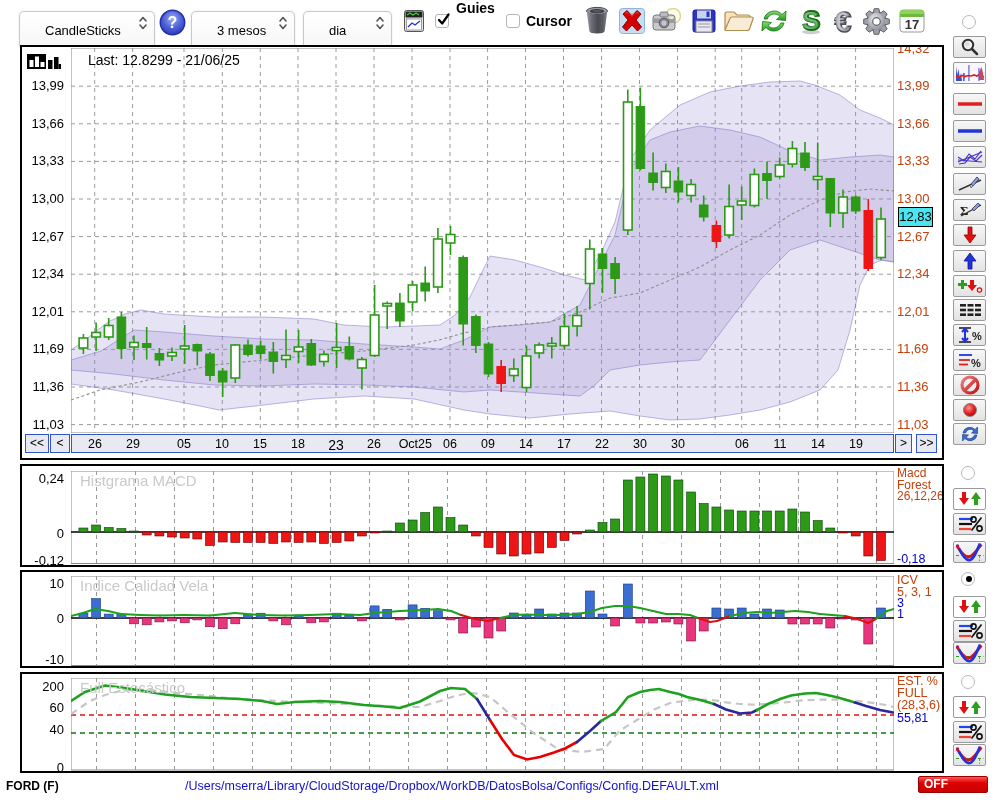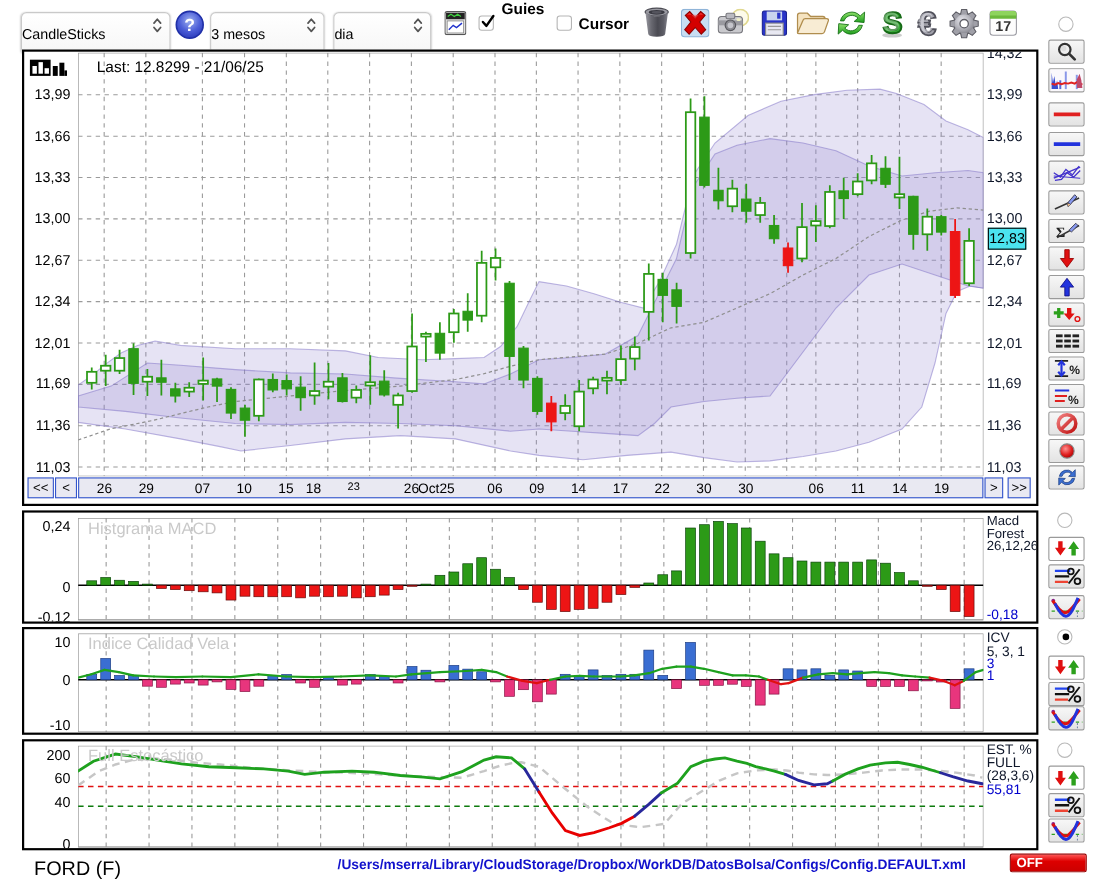--- a/index.html
+++ b/index.html
@@ -1,19 +1,19 @@
 <!DOCTYPE html>
 <html><head><meta charset="utf-8"><style>
 *{margin:0;padding:0;box-sizing:border-box}
 body{width:1000px;height:800px;position:relative;font-family:"Liberation Sans",sans-serif;background:#fff;overflow:hidden}
 .abs{position:absolute}
 .panel{position:absolute;left:20px;width:924px;border:2px solid #000;background:#fff;overflow:hidden}
 .ylab{position:absolute;width:44px;text-align:right;font-size:13px;color:#000}
-.rlab{position:absolute;left:897px;font-size:13px;color:#0f172a}
-.dd{position:absolute;height:38px;background:linear-gradient(#fff,#f6f6f6);border:1px solid #c9c9c9;border-radius:5px;box-shadow:0 0.5px 1.5px rgba(0,0,0,0.18);font-size:13px;font-weight:500;color:#000;display:flex;align-items:center;padding-left:0}
+.rlab{position:absolute;left:897px;font-size:13px;color:#c2410c}
+.dd{position:absolute;height:38px;background:linear-gradient(#fff,#f6f6f6);border:1px solid #c9c9c9;border-radius:5px;box-shadow:0 0.5px 1.5px rgba(0,0,0,0.18);font-size:13px;font-weight:500;color:#000;display:flex;align-items:center;padding-left:25px}
 .chev{position:absolute;right:6px;top:4px}
 .cb{position:absolute;width:14px;height:14px;background:#fff;border:1px solid #b5b5b5;border-radius:3px}
 .cblab{position:absolute;font-size:14px;font-weight:600;color:#000}
 .sbtn{position:absolute;left:953px;width:33px;height:22px;background:linear-gradient(#f7f7f7,#e3e3e3);border:1px solid #9a9a9a;border-radius:2px;display:flex;align-items:center;justify-content:center}
 .radio{position:absolute;width:14px;height:14px;border-radius:50%;border:1.5px solid #b9b9b9;background:#fff}
 </style></head><body>
 <div class="dd" style="left:19px;top:11px;width:136px">CandleSticks<span class="chev"><svg width="10" height="14" viewBox="0 0 10 14">
         <path d="M2 5 L5 1.5 L8 5" fill="none" stroke="#555" stroke-width="1.6" stroke-linecap="round" stroke-linejoin="round"></path>
         <path d="M2 9 L5 12.5 L8 9" fill="none" stroke="#555" stroke-width="1.6" stroke-linecap="round" stroke-linejoin="round"></path>
       </svg></span></div>
@@ -328,27 +328,27 @@
     <div class="ylab" style="left:-2px;top:332px">11,36</div>
     <div class="rlab" style="left:875px;top:332px">11,36</div>
     <div class="ylab" style="left:-2px;top:370px">11,03</div>
     <div class="rlab" style="left:875px;top:370px">11,03</div>
     <div class="abs" style="left:876px;top:160px;width:35px;height:20px;background:#4be4ef;border:1.5px solid #000;font-size:13px;text-align:center;line-height:17px">12,83</div>
     <div class="abs" style="left:3px;top:387px;width:24px;height:19px;background:#e9e9f2;border:1.5px solid #3355cc;font-size:12px;text-align:center;line-height:16px">&lt;&lt;</div>
     <div class="abs" style="left:28px;top:387px;width:20px;height:19px;background:#e9e9f2;border:1.5px solid #3355cc;font-size:12px;text-align:center;line-height:16px">&lt;</div>
     <div class="abs" style="left:49px;top:387px;width:823px;height:19px;background:#e9e9f2;border:1.5px solid #3355cc"></div>
     <div class="abs" style="left:53px;top:390px;width:40px;text-align:center;font-size:12.5px">26</div>
     <div class="abs" style="left:91px;top:390px;width:40px;text-align:center;font-size:12.5px">29</div>
-    <div class="abs" style="left:142px;top:390px;width:40px;text-align:center;font-size:12.5px">07</div>
+    <div class="abs" style="left:142px;top:390px;width:40px;text-align:center;font-size:12.5px">05</div>
     <div class="abs" style="left:180px;top:390px;width:40px;text-align:center;font-size:12.5px">10</div>
     <div class="abs" style="left:218px;top:390px;width:40px;text-align:center;font-size:12.5px">15</div>
-    <div class="abs" style="left:256px;top:390px;width:40px;text-align:left;font-size:12.5px">18</div>
-    <div class="abs" style="left:294px;top:390px;width:40px;text-align:left;font-size:10px">23</div>
+    <div class="abs" style="left:256px;top:390px;width:40px;text-align:center;font-size:12.5px">18</div>
+    <div class="abs" style="left:294px;top:390px;width:40px;text-align:center;font-size:14px">23</div>
     <div class="abs" style="left:332px;top:390px;width:40px;text-align:center;font-size:12.5px">26</div>
-    <div class="abs" style="left:358px;top:390px;width:40px;text-align:left;font-size:12.5px">Oct25</div>
+    <div class="abs" style="left:370px;top:390px;width:40px;text-align:right;font-size:12.5px">Oct25</div>
     <div class="abs" style="left:408px;top:390px;width:40px;text-align:center;font-size:12.5px">06</div>
     <div class="abs" style="left:446px;top:390px;width:40px;text-align:center;font-size:12.5px">09</div>
     <div class="abs" style="left:484px;top:390px;width:40px;text-align:center;font-size:12.5px">14</div>
     <div class="abs" style="left:522px;top:390px;width:40px;text-align:center;font-size:12.5px">17</div>
     <div class="abs" style="left:560px;top:390px;width:40px;text-align:center;font-size:12.5px">22</div>
     <div class="abs" style="left:598px;top:390px;width:40px;text-align:center;font-size:12.5px">30</div>
     <div class="abs" style="left:636px;top:390px;width:40px;text-align:center;font-size:12.5px">30</div>
     <div class="abs" style="left:700px;top:390px;width:40px;text-align:center;font-size:12.5px">06</div>
     <div class="abs" style="left:738px;top:390px;width:40px;text-align:center;font-size:12.5px">11</div>
     <div class="abs" style="left:776px;top:390px;width:40px;text-align:center;font-size:12.5px">14</div>
@@ -642,22 +642,22 @@
       <path d="M855.0 701.5 L866.0 705.0 L880.0 709.0 L893.0 711.5" fill="none" stroke="#28289b" stroke-width="2.6" stroke-linecap="round"></path>
 </svg>
     <div class="abs" style="left:58px;top:5px;font-size:15px;color:#c9c9c9">Full Estocástico</div>
     <div class="ylab" style="left:-2px;top:5px">200</div>
     <div class="ylab" style="left:-2px;top:26px">60</div>
     <div class="ylab" style="left:-2px;top:48px">40</div>
     <div class="ylab" style="left:-2px;top:86px">0</div>
     <div class="rlab" style="left:875px;top:1px;line-height:12px;font-size:12.5px">EST. %<br>FULL<br>(28,3,6)</div>
     <div class="rlab" style="left:875px;top:37px;font-size:12.5px;color:#0000cc">55,81</div>
   </div>
-<div class="abs" style="left:31px;top:779px;font-size:18px;font-weight:400">FORD (F)</div>
-<div class="abs" style="left:185px;top:779px;width:815px;text-align:center;font-size:12.5px;font-weight:700;color:#1111cc">/Users/mserra/Library/CloudStorage/Dropbox/WorkDB/DatosBolsa/Configs/Config.DEFAULT.xml</div>
+<div class="abs" style="left:6px;top:779px;font-size:12px;font-weight:700">FORD (F)</div>
+<div class="abs" style="left:185px;top:779px;width:815px;text-align:left;font-size:12.5px;font-weight:400;color:#1111cc">/Users/mserra/Library/CloudStorage/Dropbox/WorkDB/DatosBolsa/Configs/Config.DEFAULT.xml</div>
 <div class="abs" style="left:918px;top:776px;width:70px;height:17px;background:linear-gradient(#f55,#d00 40%,#c00);border:1px solid #900;border-radius:2px;color:#fff;font-size:12px;font-weight:bold;padding-left:5px;line-height:15px">OFF</div>
 <div class="sbtn" style="top:36px">
     <svg width="22" height="18" viewBox="0 0 22 18">
       <circle cx="9" cy="7" r="5.2" fill="none" stroke="#333" stroke-width="2"></circle>
       <circle cx="8" cy="6" r="2.5" fill="#ddd"></circle>
       <line x1="13" y1="11" x2="18" y2="16" stroke="#333" stroke-width="2.5" stroke-linecap="round"></line>
     </svg>
   </div>
 <div class="sbtn" style="top:61.5px">
     <svg width="30" height="20" viewBox="0 0 30 20">

